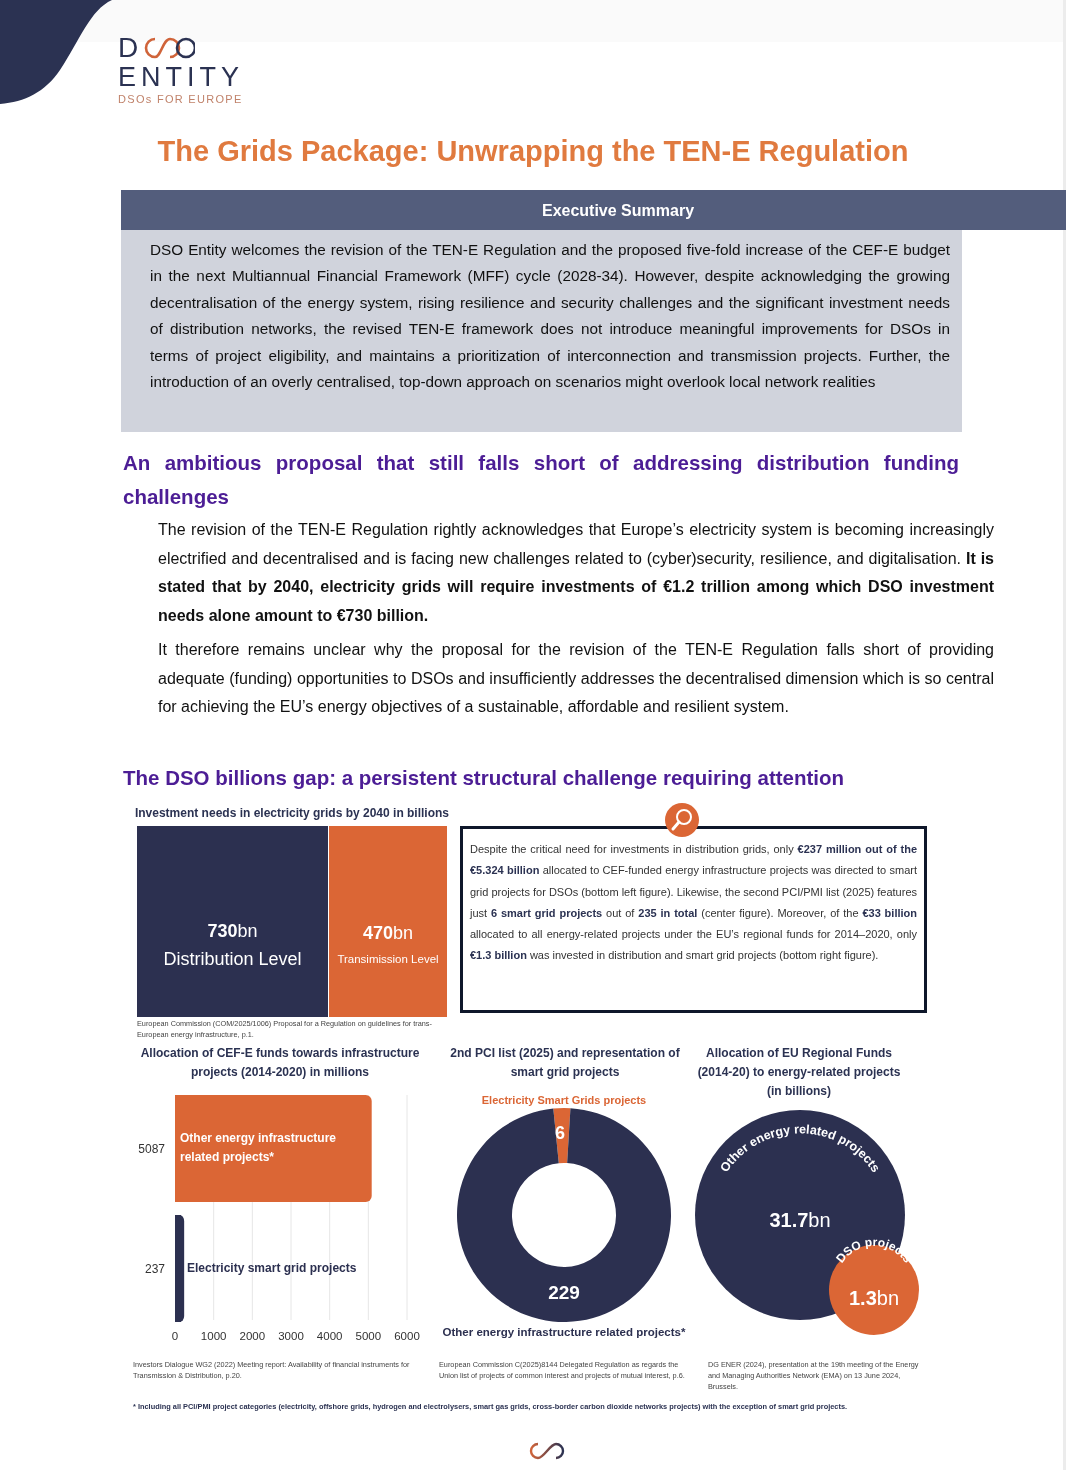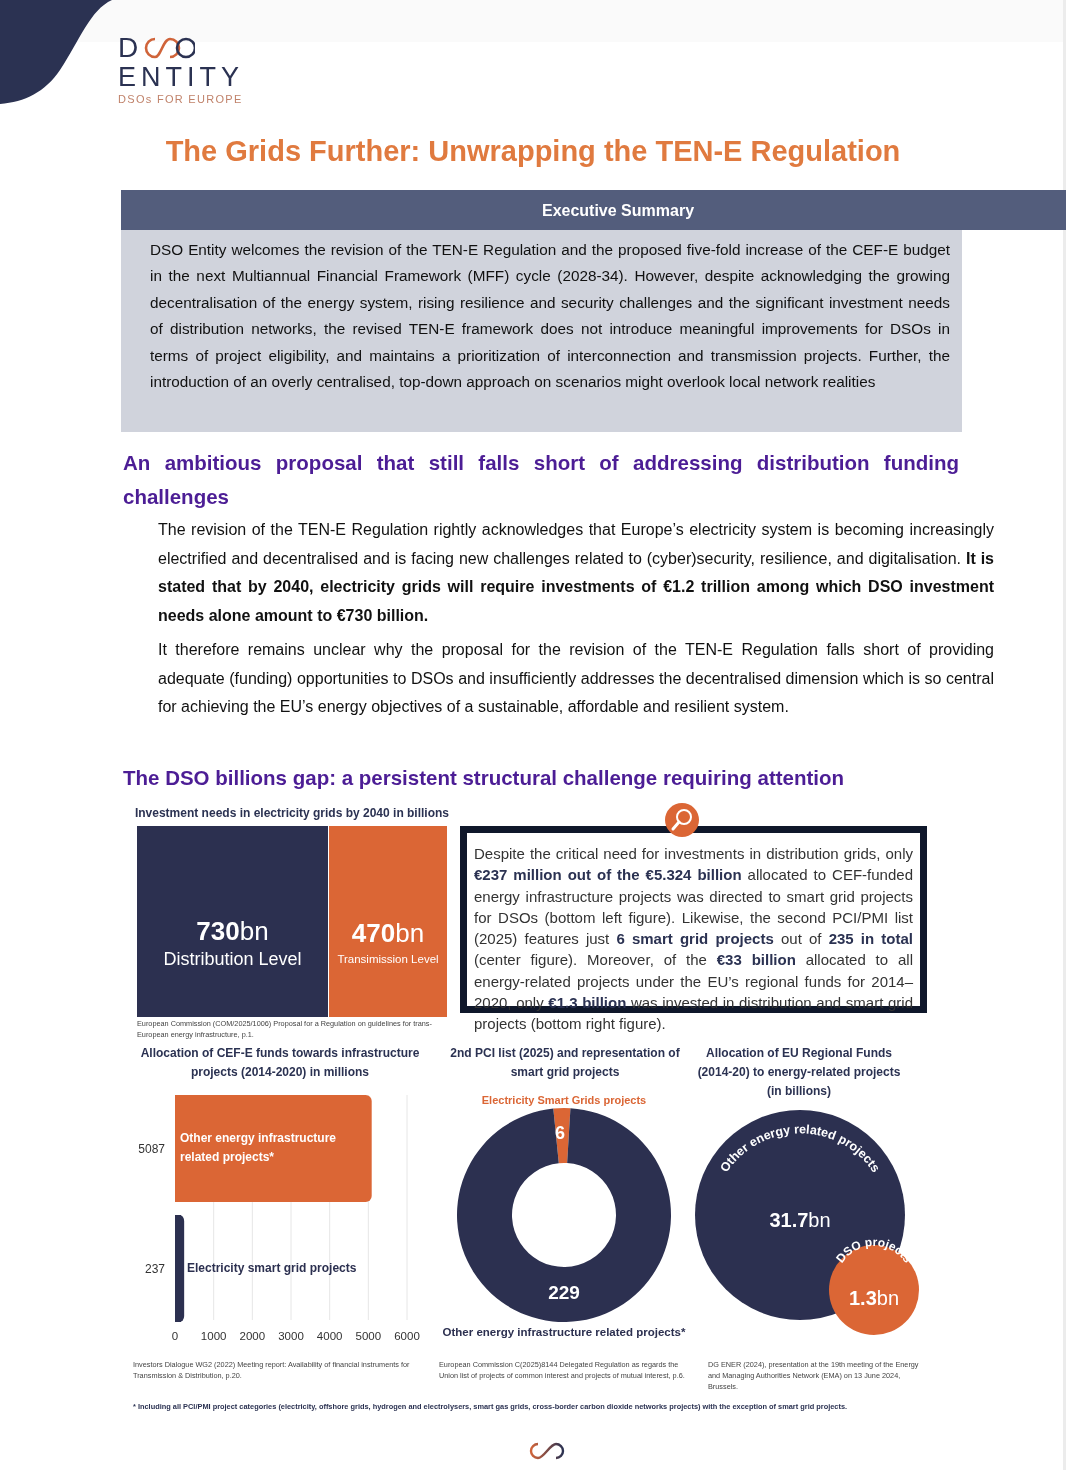--- a/index.html
+++ b/index.html
@@ -15,23 +15,23 @@
   .title { position: absolute; left: 0; width: 1066px; top: 135px; text-align: center; font-size: 29px; font-weight: bold; color: #e07a3f; }
   .exec-head { position: absolute; left: 121px; top: 190px; width: 994px; height: 40px; background: #535d7c; color: #fff; font-weight: bold; font-size: 16px; text-align: center; line-height: 42px; }
   .exec-body { position: absolute; left: 121px; top: 230px; width: 841px; height: 202px; background: #d0d3dc; padding: 7px 12px 0 29px; font-size: 15.3px; line-height: 26.4px; text-align: justify; color: #111; }
   .h2 { position: absolute; left: 123px; width: 836px; font-size: 20.5px; font-weight: bold; color: #4c1d95; line-height: 34px; text-align: justify; }
   .para { position: absolute; left: 123px; width: 836px; font-size: 16px; line-height: 28.5px; text-align: justify; color: #111; margin-left: 35px; }
   .cap { position: absolute; font-size: 12px; font-weight: bold; color: #2b3252; text-align: center; line-height: 19px; }
   .src { position: absolute; font-size: 7.3px; line-height: 11px; color: #444; }
   .blk { position: absolute; color: #fff; display: flex; flex-direction: column; align-items: center; justify-content: center; }
   .blk-d { left: 137px; top: 826px; width: 191px; height: 191px; background: #2c3050; }
   .blk-t { left: 329px; top: 826px; width: 118px; height: 191px; background: #db6635; }
-  .big { font-size: 26px; font-weight: bold; line-height: 30px; margin-top: 44px; }
+  .big { font-size: 18px; font-weight: bold; line-height: 30px; margin-top: 44px; }
   .big span { font-weight: normal; }
-  .callout { position: absolute; left: 460px; top: 826px; width: 467px; height: 187px; border: 7px solid #0f172a; padding: 10px 7px 0 7px; font-size: 15px; line-height: 21.3px; text-align: justify; color: #333; }
+  .callout { position: absolute; left: 460px; top: 826px; width: 467px; height: 187px; border: 3px solid #0f172a; padding: 10px 7px 0 7px; font-size: 11px; line-height: 21.3px; text-align: justify; color: #333; }
   .callout b { color: #2b3252; }
   .mag { position: absolute; left: 665px; top: 803px; width: 34px; height: 34px; border-radius: 50%; background: #db6635; }
   .foot-note { position: absolute; left: 133px; top: 1402px; font-size: 7.4px; font-weight: bold; color: #2b3252; }
   .bottom-logo { position: absolute; left: 528px; top: 1441px; }
 </style>
 </head>
 <body>
 
 <div class="topbar"></div>
 <div class="right-edge"></div>
@@ -46,21 +46,21 @@
     <svg width="52" height="24" viewBox="0 0 52 24">
       <path d="M12,3 A9,9 0 1,0 12,21 C18,21 20,3 27,3 A9,9 0 1,1 27,21" fill="none" stroke="#d0643a" stroke-width="2.6"></path>
       <path d="M27,21 C20,21 18,3 12,3" fill="none" stroke="#2b3252" stroke-width="0"></path>
       <circle cx="43" cy="12" r="9" fill="none" stroke="#2b3252" stroke-width="2.6"></circle>
     </svg>
   </div>
   <div class="logo-ent">ENTITY</div>
   <div class="logo-sub">DSOs FOR EUROPE</div>
 </div>
 
-<div class="title">The Grids Further: Unwrapping the TEN-E Regulation</div>
+<div class="title">The Grids Package: Unwrapping the TEN-E Regulation</div>
 
 <div class="exec-head">Executive Summary</div>
 <div class="exec-body">DSO Entity welcomes the revision of the TEN-E Regulation and the proposed five-fold increase of the CEF-E budget in the next Multiannual Financial Framework (MFF) cycle (2028-34). However, despite acknowledging the growing decentralisation of the energy system, rising resilience and security challenges and the significant investment needs of distribution networks, the revised TEN-E framework does not introduce meaningful improvements for DSOs in terms of project eligibility, and maintains a prioritization of interconnection and transmission projects. Further, the introduction of an overly centralised, top-down approach on scenarios might overlook local network realities</div>
 
 <div class="h2" style="top:446px">An ambitious proposal that still falls short of addressing distribution funding challenges</div>
 
 <div class="para" style="top:516px">
   <span>The revision of the TEN-E Regulation rightly acknowledges that Europe’s electricity system is becoming increasingly electrified and decentralised and is facing new challenges related to (cyber)security, resilience, and digitalisation. </span><b>It is stated that by 2040, electricity grids will require investments of €1.2 trillion among which DSO investment needs alone amount to €730 billion.</b>
 </div>
 

